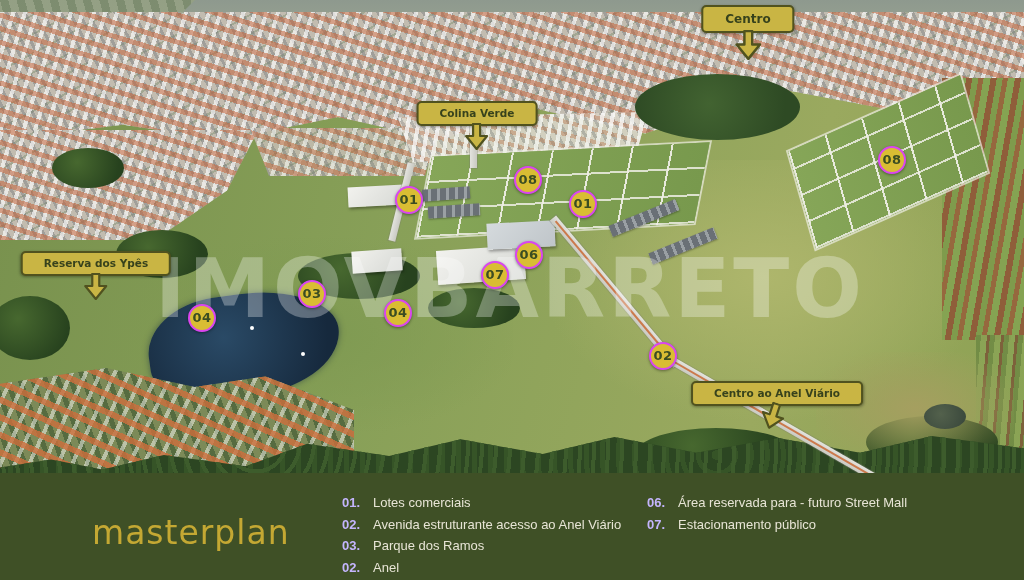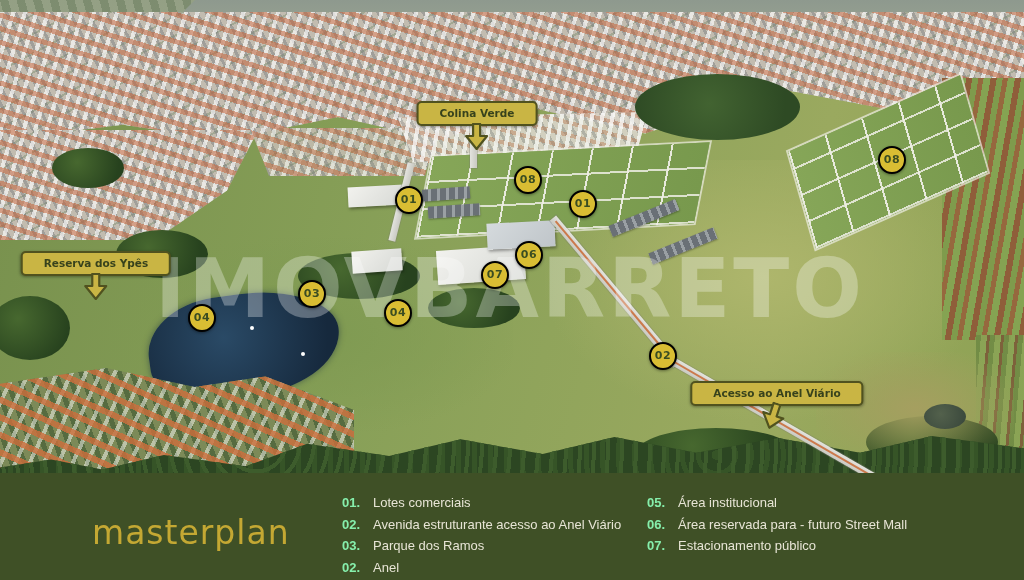--- a/index.html
+++ b/index.html
@@ -94,42 +94,42 @@
   .road::after { content:""; position:absolute; left:2%; right:2%; top:3px; height:2px; background:#c96a35; opacity:.85; }
   .roadv { width:7px; background:linear-gradient(90deg,#e3e3de,#c9c9c2); box-shadow:0 0 0 1px rgba(120,120,110,.3); }
 
   
   .watermark { position:absolute; left:510px; top:288px; transform:translate(-50%,-50%);
      font-family:"DejaVu Sans", sans-serif; font-weight:bold; font-size:82px; letter-spacing:3px;
      color:rgba(255,255,255,.30); white-space:nowrap; z-index:40; }
 
   
   .marker { position:absolute; z-index:50; width:28px; height:28px; margin:-14px 0 6px -14px;
-     border-radius:50%; background:#d9bd33; border:2px solid #000000; color:#3b4d22;
-     font-family:"DejaVu Sans", sans-serif; font-weight:bold; font-size:11px; line-height:24px;
+     border-radius:50%; background:#d9bd33; border:2px solid #d946ef; color:#3b4d22;
+     font-family:"DejaVu Sans", sans-serif; font-weight:bold; font-size:13px; line-height:24px;
      text-align:center; letter-spacing:.5px; box-shadow:0 1px 3px rgba(0,0,0,.4); }
 
   
   .callout { position:absolute; z-index:60; transform:translateX(-50%);
      background:#c9b544; border:2px solid #50521f; border-radius:5px; color:#37421c;
      font-family:"DejaVu Sans", sans-serif; font-weight:bold; font-size:10.5px; line-height:1;
      padding:5px 21px; white-space:nowrap; text-align:center; box-shadow:0 1px 3px rgba(0,0,0,.35); }
   .callout .arrow { position:absolute; top:100%; left:50%; transform:translateX(-50%); margin-top:-1px; }
   .callout .arrow-tilt { transform:translateX(-50%) rotate(18deg); transform-origin:50% 0; }
 
   
   .footer { position:absolute; left:0; top:473px; width:1024px; height:107px; background:#3f5026; }
   .logo { position:absolute; left:92px; top:40px; font-family:"DejaVu Sans", sans-serif;
      font-weight:normal; font-size:33px; letter-spacing:1px; color:#c4a833; }
   .legend-col { position:absolute; top:19px; }
   .legend-col.c1 { left:342px; }
   .legend-col.c2 { left:647px; }
   .legend-row { height:21.5px; display:flex; align-items:center; gap:7px;
      font-size:13px; color:#e8e5d6; }
-  .legend-row .num { color:#86efac; font-weight:bold; min-width:24px; }
+  .legend-row .num { color:#c4b5fd; font-weight:bold; min-width:24px; }
 </style>
 </head>
 <body>
 
 <div class="stage">
 
   <div class="photo">
     <div class="horizon"></div>
     <div class="farmland-topleft"></div>
     <div class="water-topleft"></div>
@@ -184,37 +184,43 @@
   <div class="marker" style="left:583px;top:204px">01</div>
   <div class="marker" style="left:528px;top:180px">08</div>
   <div class="marker" style="left:892px;top:160px">08</div>
   <div class="marker" style="left:529px;top:255px">06</div>
   <div class="marker" style="left:495px;top:275px">07</div>
   <div class="marker" style="left:312px;top:294px">03</div>
   <div class="marker" style="left:398px;top:313px">04</div>
   <div class="marker" style="left:202px;top:318px">04</div>
   <div class="marker" style="left:663px;top:356px">02</div>
 
+  <div class="callout" style="left:748px;top:5px;padding:6px 22px;font-size:12px">
+    <span>Centro</span>
+    <svg class="arrow" width="28" height="30" viewBox="0 0 24 27">
+      <path d="M8.5 1 h7 v12 h7 L12 26 L1.5 13 h7 Z" fill="#c9b544" stroke="#50521f" stroke-width="2.2" stroke-linejoin="round"></path>
+    </svg>
+  </div>
 
   <div class="callout" style="left:477px;top:101px">
     <span>Colina Verde</span>
     <svg class="arrow" width="24" height="27" viewBox="0 0 24 27">
       <path d="M8.5 1 h7 v12 h7 L12 26 L1.5 13 h7 Z" fill="#c9b544" stroke="#50521f" stroke-width="2.2" stroke-linejoin="round"></path>
     </svg>
   </div>
 
   <div class="callout" style="left:96px;top:251px">
     <span>Reserva dos Ypês</span>
     <svg class="arrow" width="24" height="27" viewBox="0 0 24 27">
       <path d="M8.5 1 h7 v12 h7 L12 26 L1.5 13 h7 Z" fill="#c9b544" stroke="#50521f" stroke-width="2.2" stroke-linejoin="round"></path>
     </svg>
   </div>
 
   <div class="callout" style="left:777px;top:381px">
-    <span>Acesso ao Anel Viário</span>
+    <span>Centro ao Anel Viário</span>
     <svg class="arrow arrow-tilt" width="24" height="27" viewBox="0 0 24 27">
       <path d="M8.5 1 h7 v12 h7 L12 26 L1.5 13 h7 Z" fill="#c9b544" stroke="#50521f" stroke-width="2.2" stroke-linejoin="round"></path>
     </svg>
   </div>
 
   <div class="footer">
     <div class="logo">masterplan</div>
 
     <div class="legend-col c1">
       <div class="legend-row">
@@ -230,24 +236,20 @@
         <span class="txt">Parque dos Ramos</span>
       </div>
       <div class="legend-row">
         <span class="num">02.</span>
         <span class="txt">Anel</span>
       </div>
     </div>
 
     <div class="legend-col c2">
       <div class="legend-row">
-        <span class="num">05.</span>
-        <span class="txt">Área institucional</span>
-      </div>
-      <div class="legend-row">
         <span class="num">06.</span>
         <span class="txt">Área reservada para - futuro Street Mall</span>
       </div>
       <div class="legend-row">
         <span class="num">07.</span>
         <span class="txt">Estacionamento público</span>
       </div>
     </div>
   </div>
 

